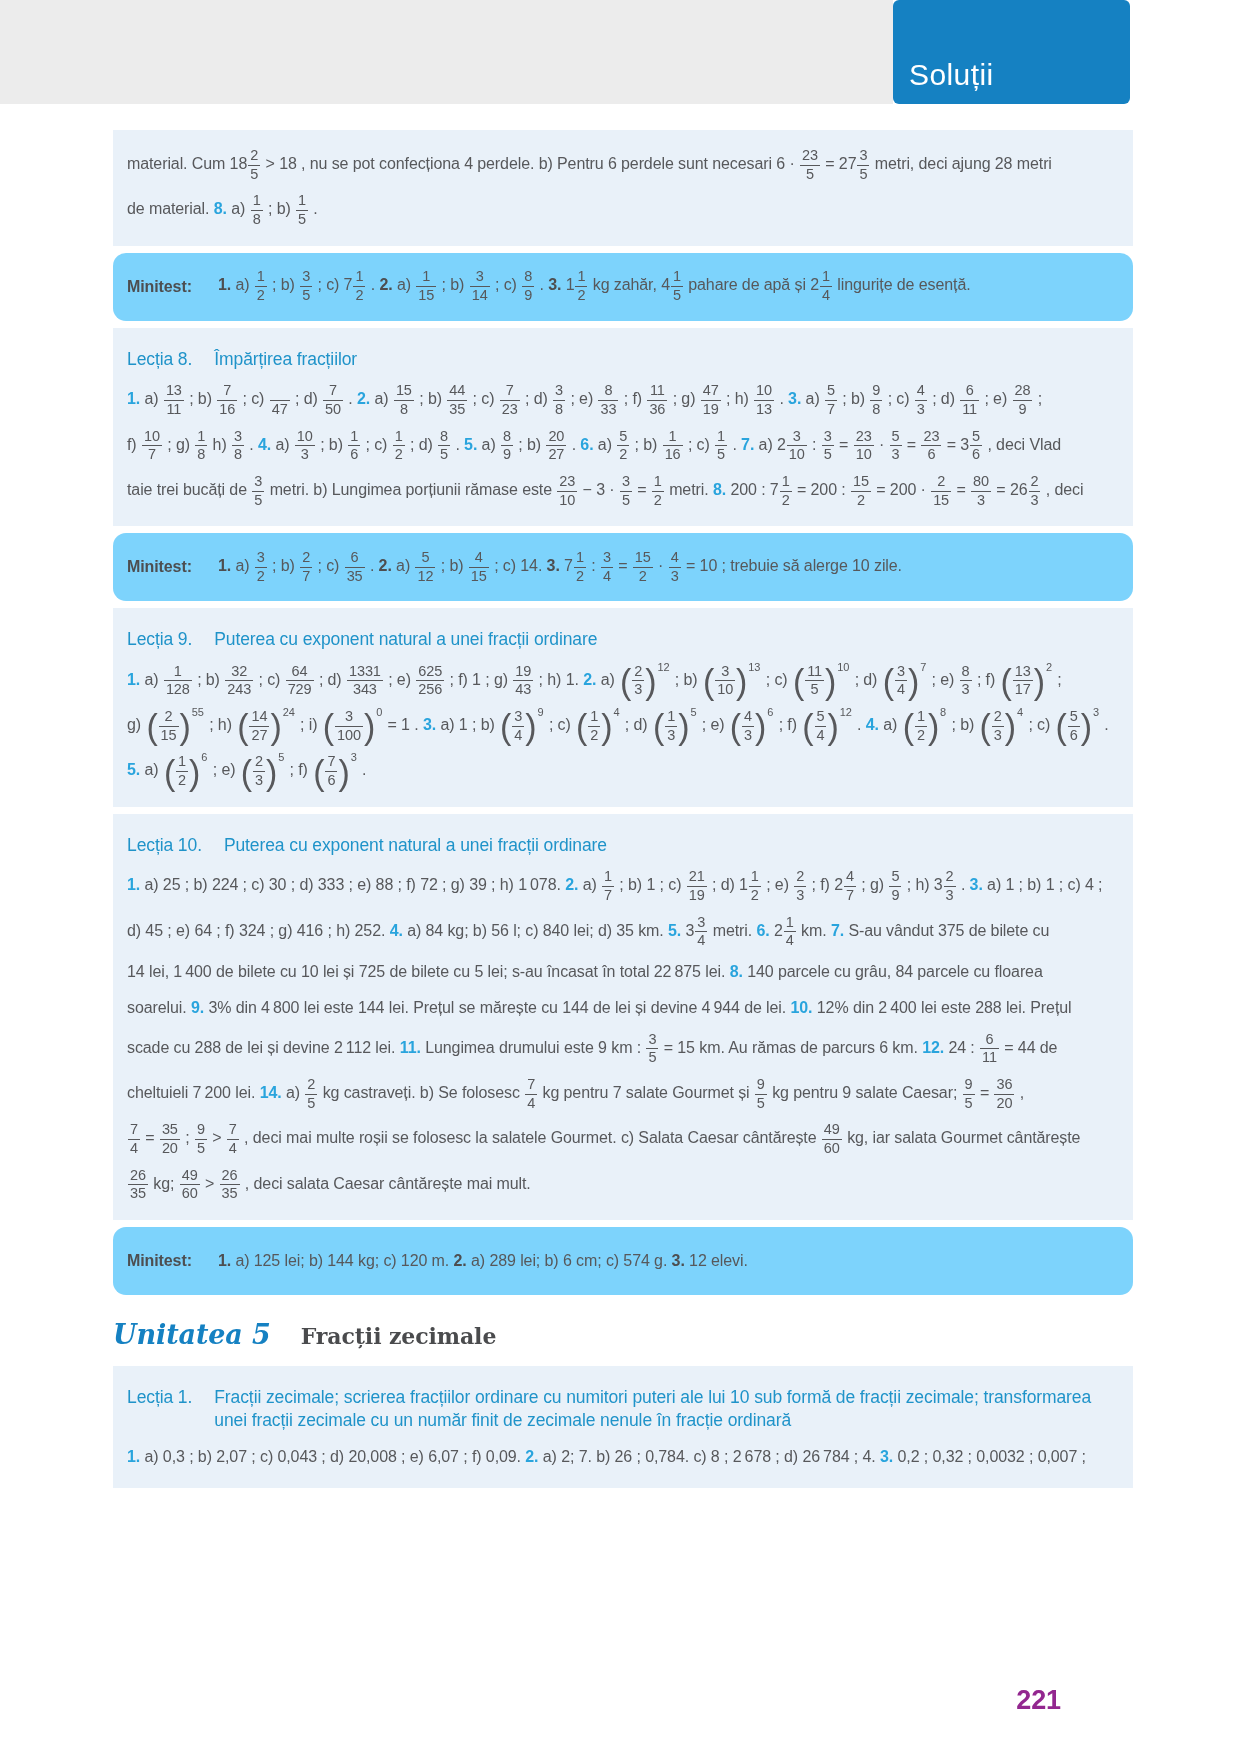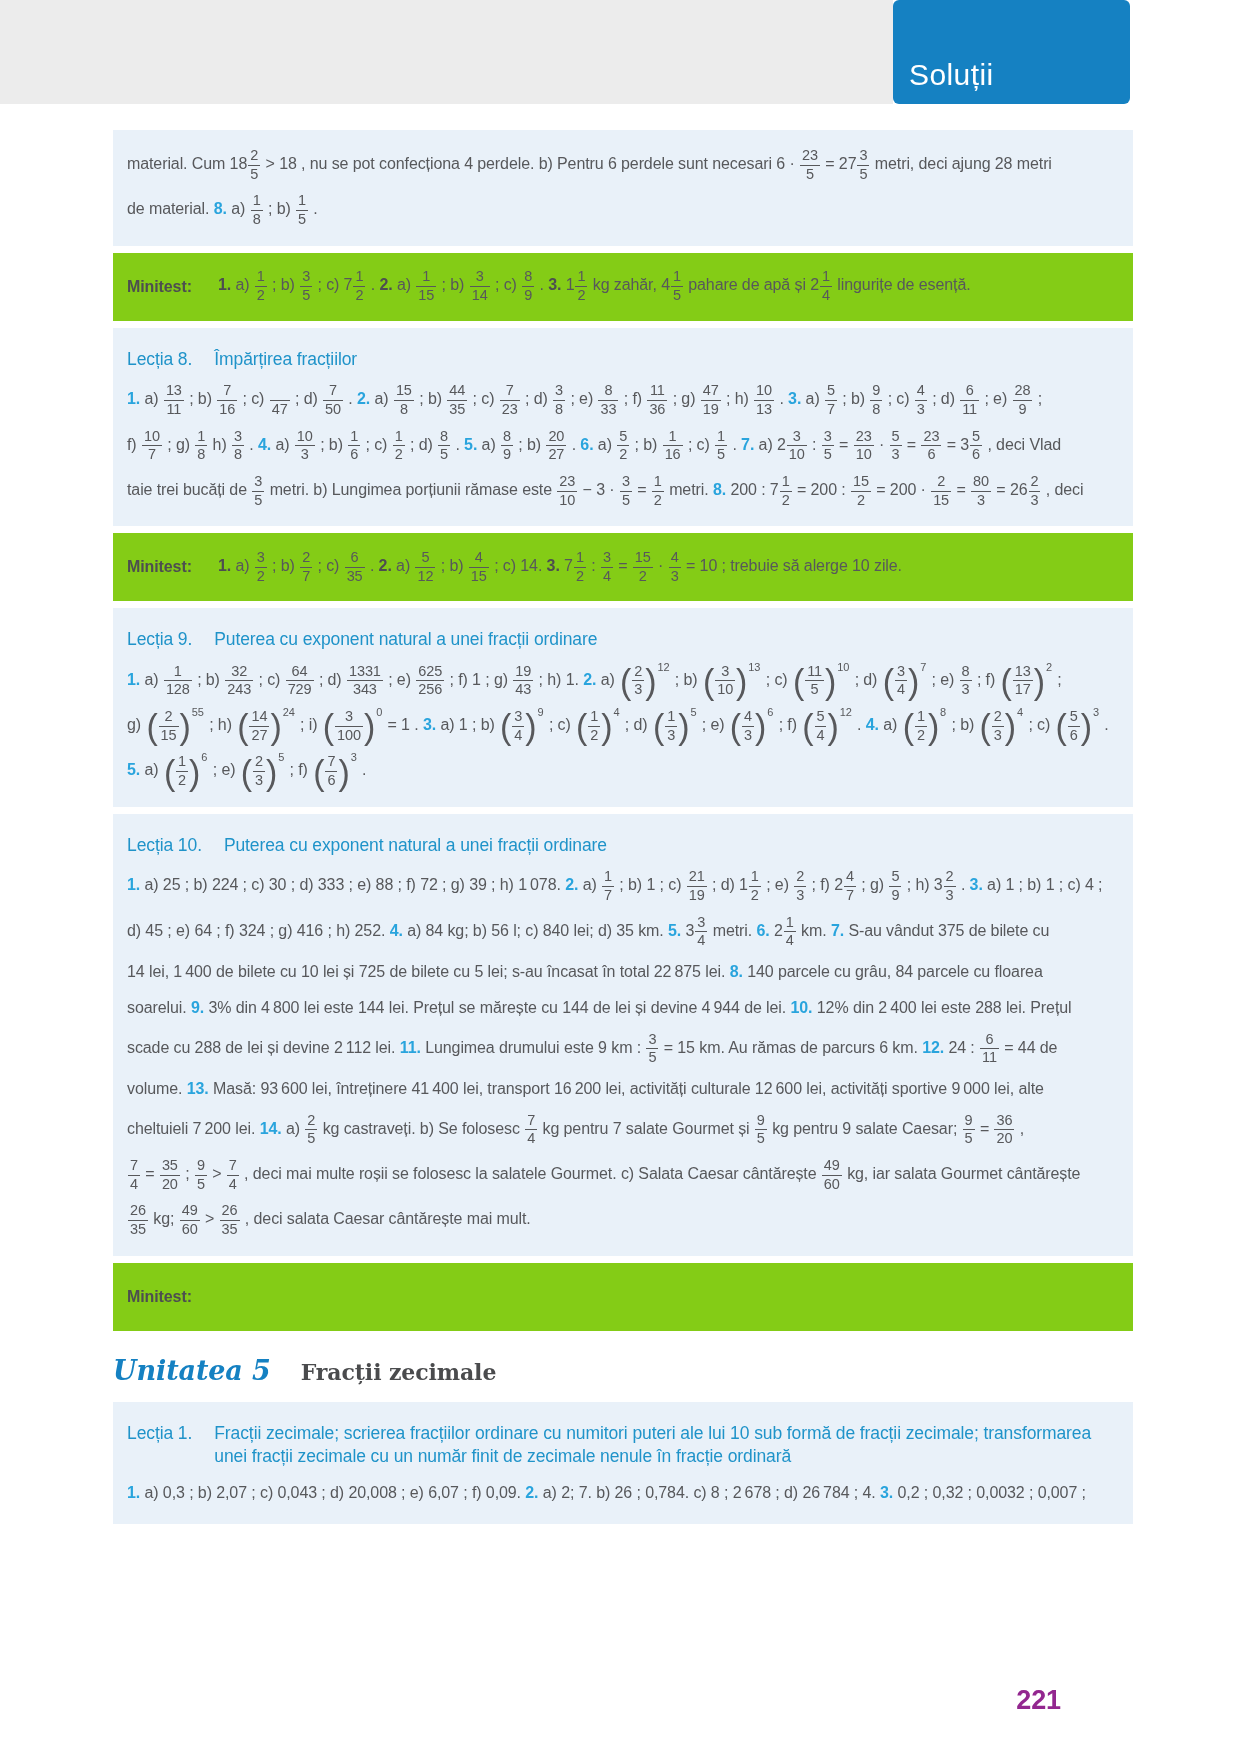--- a/index.html
+++ b/index.html
@@ -13,21 +13,21 @@
   .topbar .graypart{position:absolute;left:0;top:0;width:893px;height:104px;background:#ececec;}
   .topbar .bluetab{
     position:absolute;left:893px;top:0;width:237px;height:104px;background:#1581c2;
     display:flex;align-items:flex-end;box-sizing:border-box;padding:0 0 12px 16px;border-radius:6px;
   }
   .topbar .bluetab .ttl{color:#ffffff;font-size:30px;font-weight:400;letter-spacing:.4px;}
   
   .content{margin:26px 0 0 113px;width:1020px;}
   .box{box-sizing:border-box;width:1020px;margin-bottom:7px;padding:14px 14px;}
   .box.blue{background:#e9f1f9;}
-  .box.gray{background:#84cc16;}
+  .box.gray{background:#7dd3fc;border-radius:13px;}
   .sol-p{margin:11px 0;line-height:1.55;}
   .sol-p:first-child{margin-top:4px;}
   .sol-p:last-child{margin-bottom:4px;}
   
   .lesson-title{display:flex;align-items:baseline;margin:6px 0 12px 0;line-height:1.35;}
   .lesson-title .lbl{color:#1f93c9;font-size:17.5px;white-space:nowrap;margin-right:22px;}
   .lesson-title .ttl{color:#1f93c9;font-size:17.5px;flex:1;}
   
   .mini{display:flex;align-items:center;min-height:40px;}
   .mini .lbl{font-weight:700;color:#4d4e50;margin-right:26px;white-space:nowrap;}
@@ -510,21 +510,20 @@
         </span> km. <span class="nb">7.</span> S-au vândut 375 de bilete cu</p>
     <p class="sol-p">14 lei, 1 400 de bilete cu 10 lei și 725 de bilete cu 5 lei; s-au încasat în total 22 875 lei. <span class="nb">8.</span> 140 parcele cu grâu, 84 parcele cu floarea</p>
     <p class="sol-p">soarelui. <span class="nb">9.</span> 3% din 4 800 lei este 144 lei. Prețul se mărește cu 144 de lei și devine 4 944 de lei. <span class="nb">10.</span> 12% din 2 400 lei este 288 lei. Prețul</p>
     <p class="sol-p">scade cu 288 de lei și devine 2 112 lei. <span class="nb">11.</span> Lungimea drumului este 9 km : <span class="frac">
           <span class="fn">3</span>
           <span class="fd">5</span>
         </span> = 15 km. Au rămas de parcurs 6 km. <span class="nb">12.</span> 24 : <span class="frac">
           <span class="fn">6</span>
           <span class="fd">11</span>
         </span> = 44 de</p>
-    <p class="sol-p">volume. <span class="nb">13.</span> Masă: 93 600 lei, întreținere 41 400 lei, transport 16 200 lei, activități culturale 12 600 lei, activități sportive 9 000 lei, alte</p>
     <p class="sol-p">cheltuieli 7 200 lei. <span class="nb">14.</span> a) <span class="frac">
           <span class="fn">2</span>
           <span class="fd">5</span>
         </span> kg castraveți. b) Se folosesc <span class="frac">
           <span class="fn">7</span>
           <span class="fd">4</span>
         </span> kg pentru 7 salate Gourmet și <span class="frac">
           <span class="fn">9</span>
           <span class="fd">5</span>
         </span> kg pentru 9 salate Caesar; <span class="frac">
@@ -558,20 +557,21 @@
           <span class="fd">60</span>
         </span> &gt; <span class="frac">
           <span class="fn">26</span>
           <span class="fd">35</span>
         </span> , deci salata Caesar cântărește mai mult.</p>
   </section>
 
   <section class="box gray">
     <div class="mini">
       <span class="lbl">Minitest:</span>
+      <span class="body"><span class="nd">1.</span> a) 125 lei; b) 144 kg; c) 120 m. <span class="nd">2.</span> a) 289 lei; b) 6 cm; c) 574 g. <span class="nd">3.</span> 12 elevi.</span>
     </div>
   </section>
 
   <div class="unit">
     <span class="lbl">Unitatea 5</span>
     <span class="ttl">Fracții zecimale</span>
   </div>
 
   <section class="box blue">
     <div class="lesson-title">

